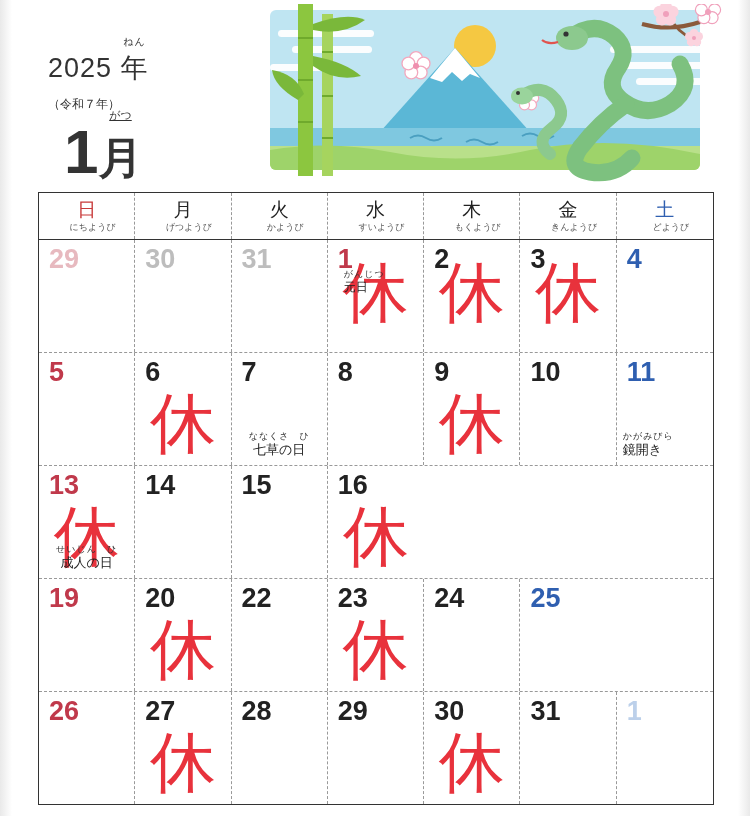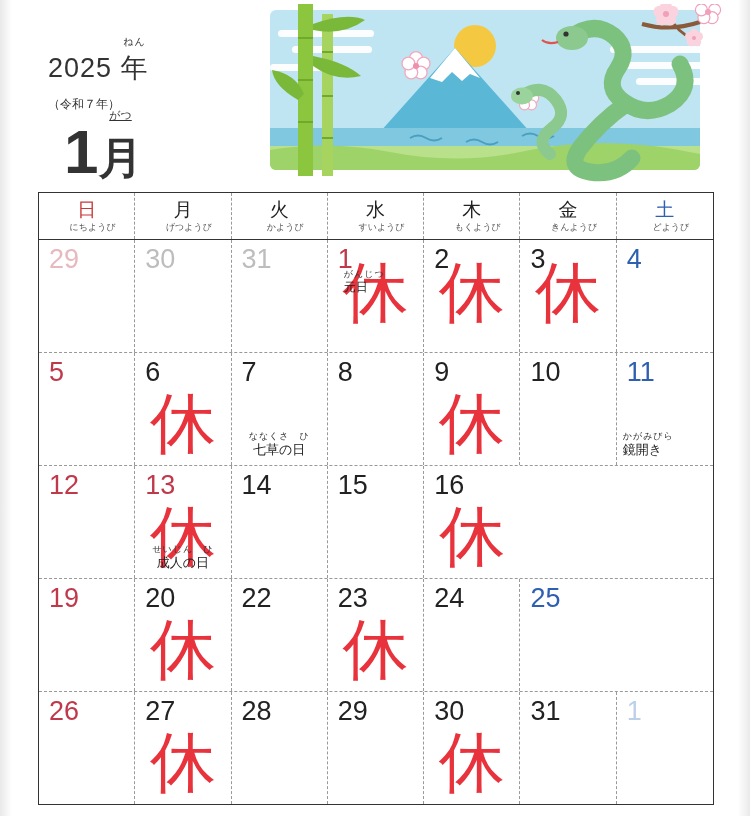--- a/index.html
+++ b/index.html
@@ -167,20 +167,21 @@
   }
   .day-cell:last-child { border-right: none; }
 
   .daynum {
     position: absolute;
     left: 10px;
     top: 6px;
     font-size: 27px;
     line-height: 1;
     color: #222;
+    font-weight: bold;
   }
   .daynum.sun { color: #c0394b; }
   .daynum.sat { color: #2f5fb0; }
   .daynum.holiday { color: #c0394b; }
   .daynum.muted { color: #bdbdbd; }
   .daynum.muted-sun { color: #e7b9bf; }
   .daynum.muted-sat { color: #bcd0ea; }
 
   .kyu {
     position: absolute;
@@ -469,23 +470,20 @@
           <div class="day-cell">
             <div class="daynum ">10</div>
           </div>
           <div class="day-cell">
             <div class="daynum sat">11</div>
             <div class="note left-note"><span class="note-ruby">かがみびら</span><span>鏡開き</span></div>
           </div>
         </div>
         <div class="week-row">
           <div class="day-cell">
-            <div class="daynum sun">12</div>
-          </div>
-          <div class="day-cell">
             <div class="daynum holiday">13</div>
             <div class="kyu lower">休</div>
             <div class="note"><span class="note-ruby">せいじん　ひ</span><span>成人の日</span></div>
           </div>
           <div class="day-cell">
             <div class="daynum ">14</div>
           </div>
           <div class="day-cell">
             <div class="daynum ">15</div>
           </div>

